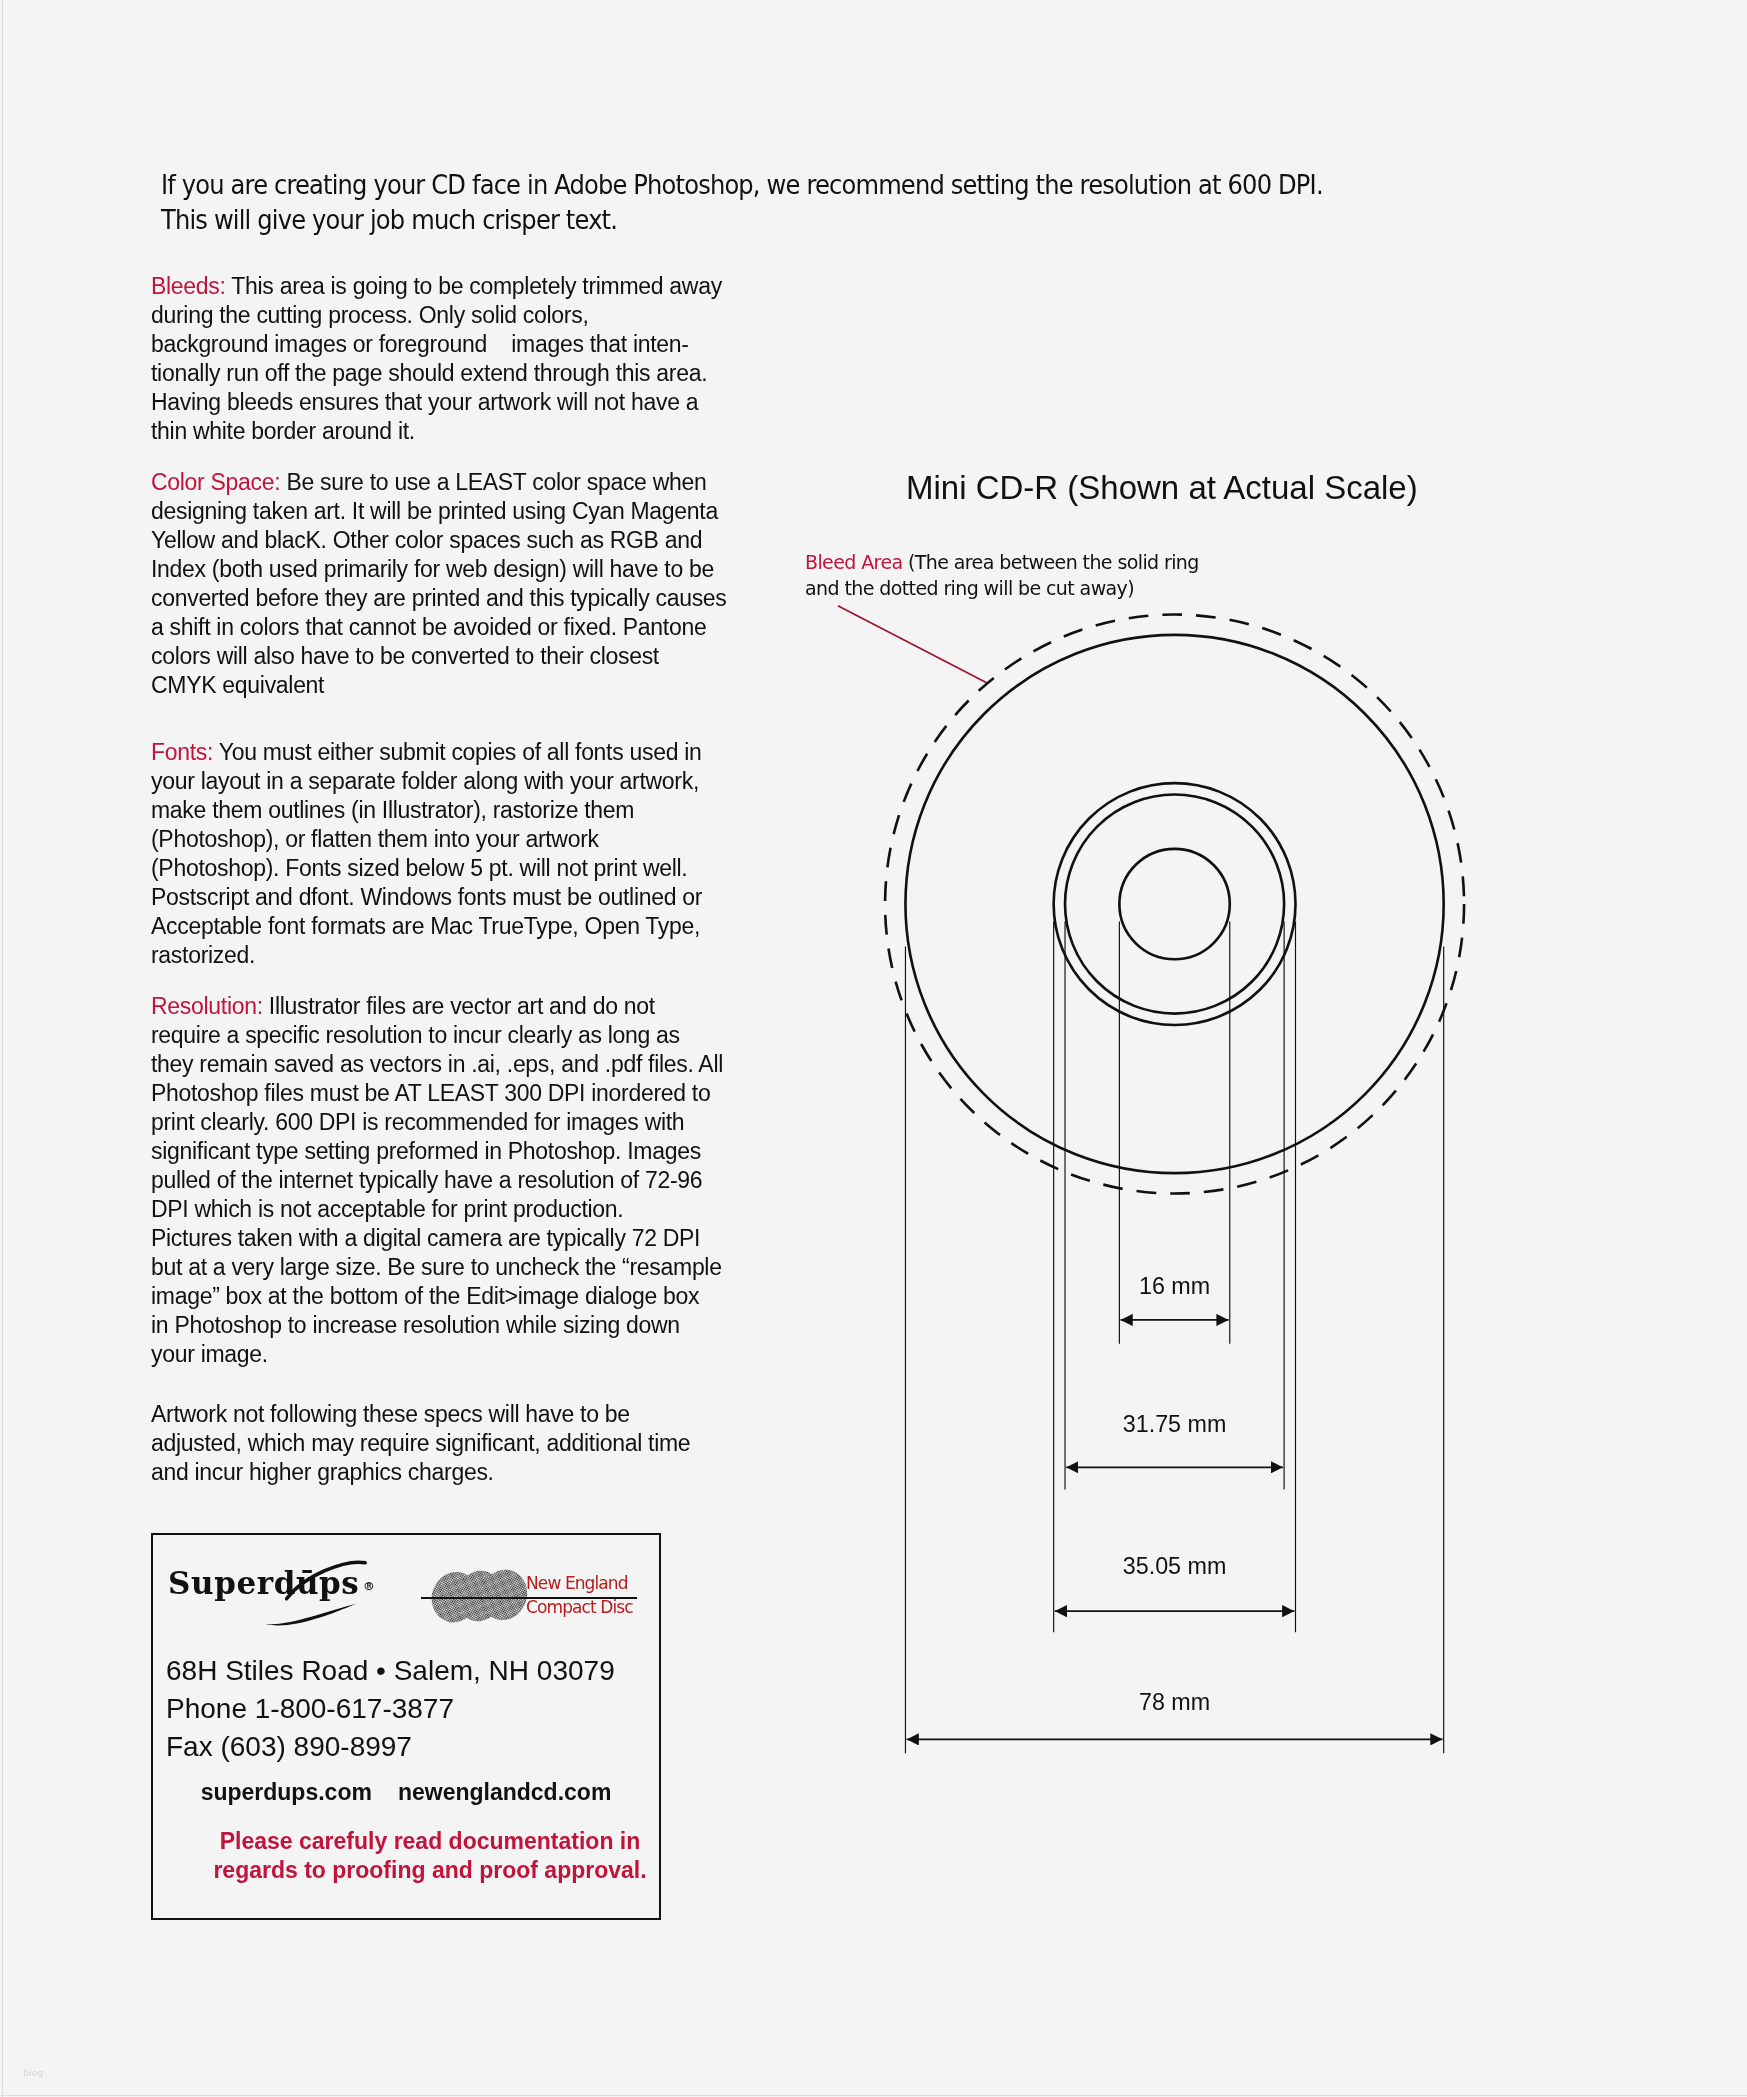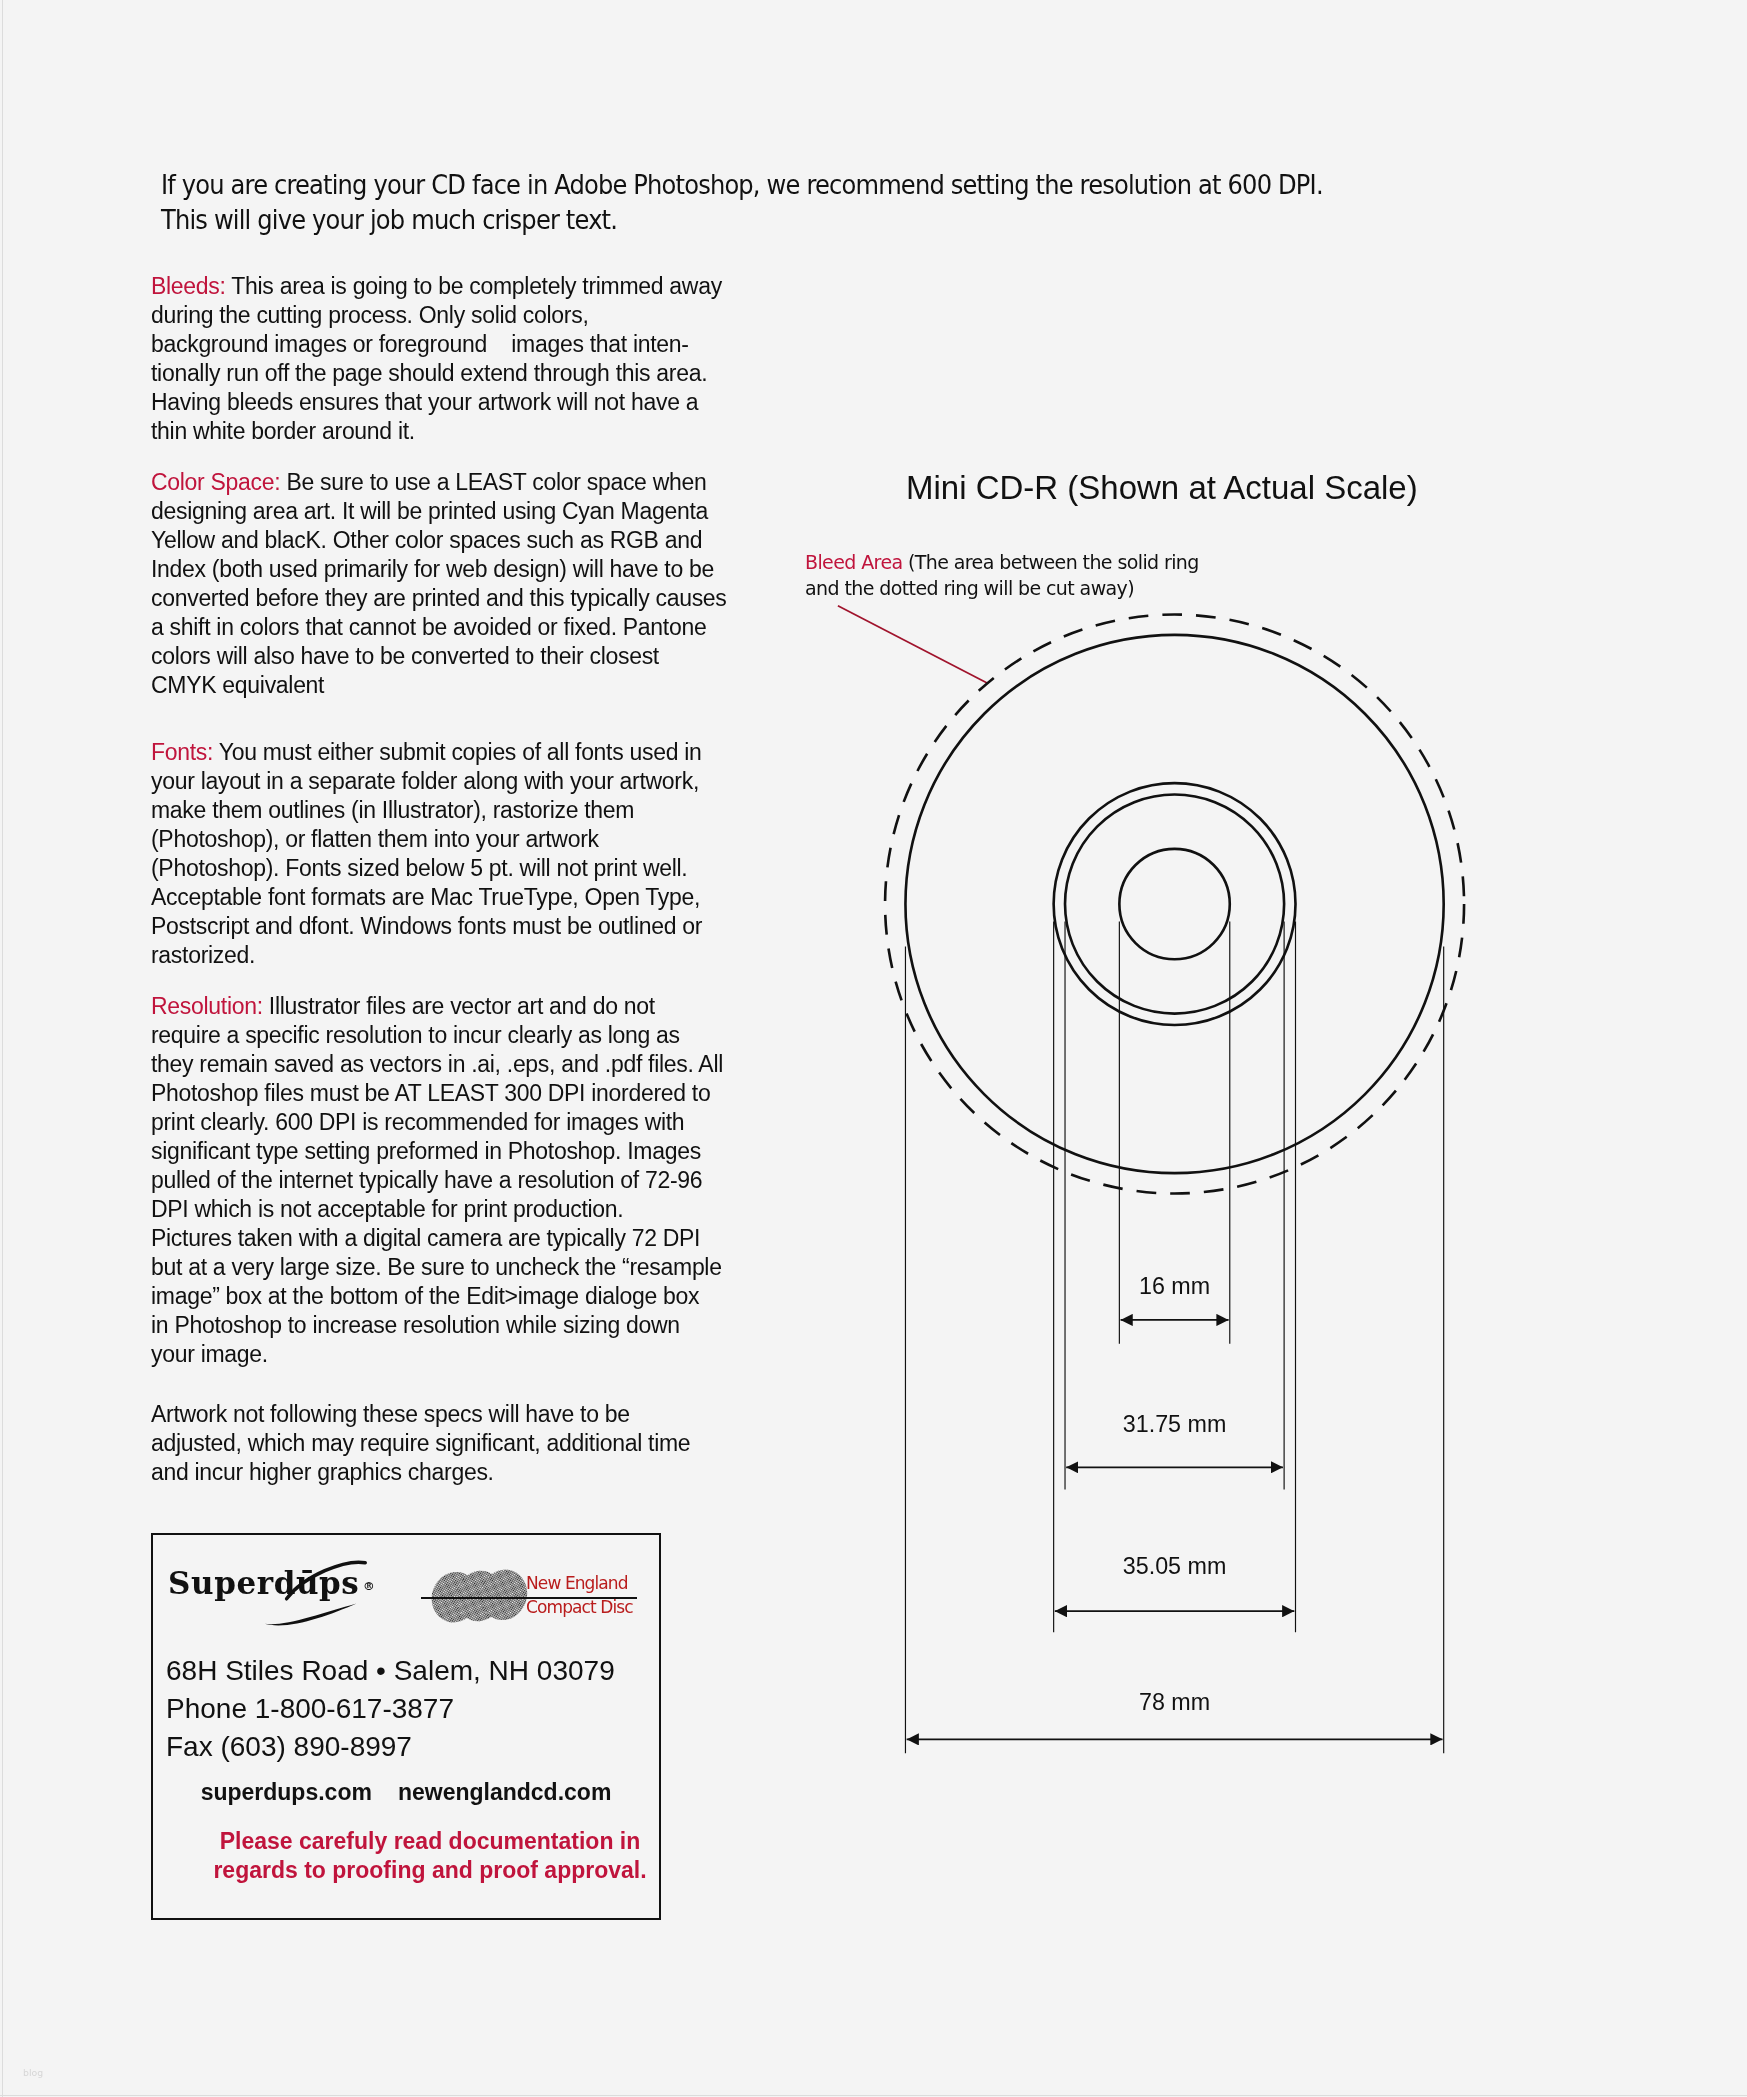--- a/index.html
+++ b/index.html
@@ -106,39 +106,39 @@
     <span class="line" style="white-space:pre">background images or foreground    images that inten-</span>
     <span class="line">tionally run off the page should extend through this area.</span>
     <span class="line">Having bleeds ensures that your artwork will not have a</span>
     <span class="line">thin white border around it.</span>
   </p>
 </div>
 
 <div class="col sec-color">
   <p>
     <span class="line"><span class="red">Color Space:</span><span> Be sure to use a LEAST color space when</span></span>
-    <span class="line">designing area art. It will be printed using Cyan Magenta</span>
+    <span class="line">designing taken art. It will be printed using Cyan Magenta</span>
     <span class="line">Yellow and blacK. Other color spaces such as RGB and</span>
     <span class="line">Index (both used primarily for web design) will have to be</span>
     <span class="line">converted before they are printed and this typically causes</span>
     <span class="line">a shift in colors that cannot be avoided or fixed. Pantone</span>
     <span class="line">colors will also have to be converted to their closest</span>
     <span class="line">CMYK equivalent</span>
   </p>
 </div>
 
 <div class="col sec-fonts">
   <p>
     <span class="line"><span class="red">Fonts:</span><span> You must either submit copies of all fonts used in</span></span>
     <span class="line">your layout in a separate folder along with your artwork,</span>
     <span class="line">make them outlines (in Illustrator), rastorize them</span>
     <span class="line">(Photoshop), or flatten them into your artwork</span>
     <span class="line">(Photoshop). Fonts sized below 5 pt. will not print well.</span>
+    <span class="line">Postscript and dfont. Windows fonts must be outlined or</span>
     <span class="line">Acceptable font formats are Mac TrueType, Open Type,</span>
-    <span class="line">Postscript and dfont. Windows fonts must be outlined or</span>
     <span class="line">rastorized.</span>
   </p>
 </div>
 
 <div class="col sec-res">
   <p>
     <span class="line"><span class="red">Resolution:</span><span> Illustrator files are vector art and do not</span></span>
     <span class="line">require a specific resolution to incur clearly as long as</span>
     <span class="line">they remain saved as vectors in .ai, .eps, and .pdf files. All</span>
     <span class="line">Photoshop files must be AT LEAST 300 DPI inordered to</span>

